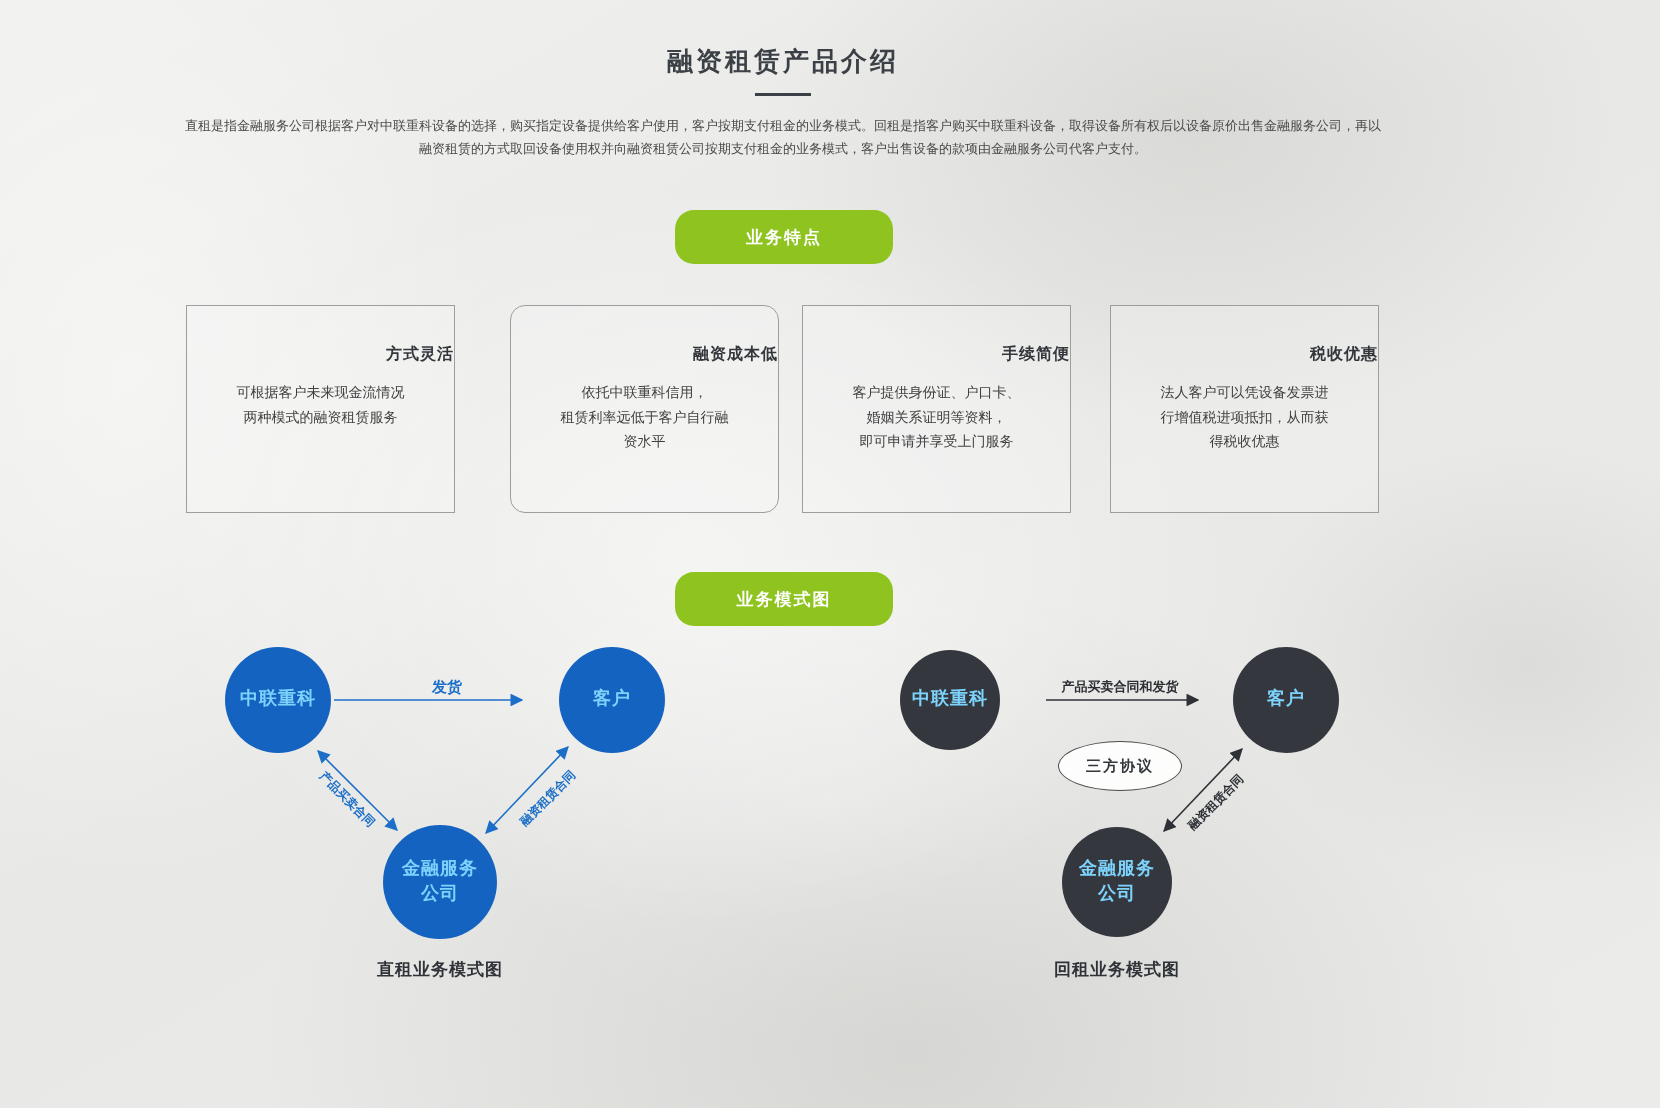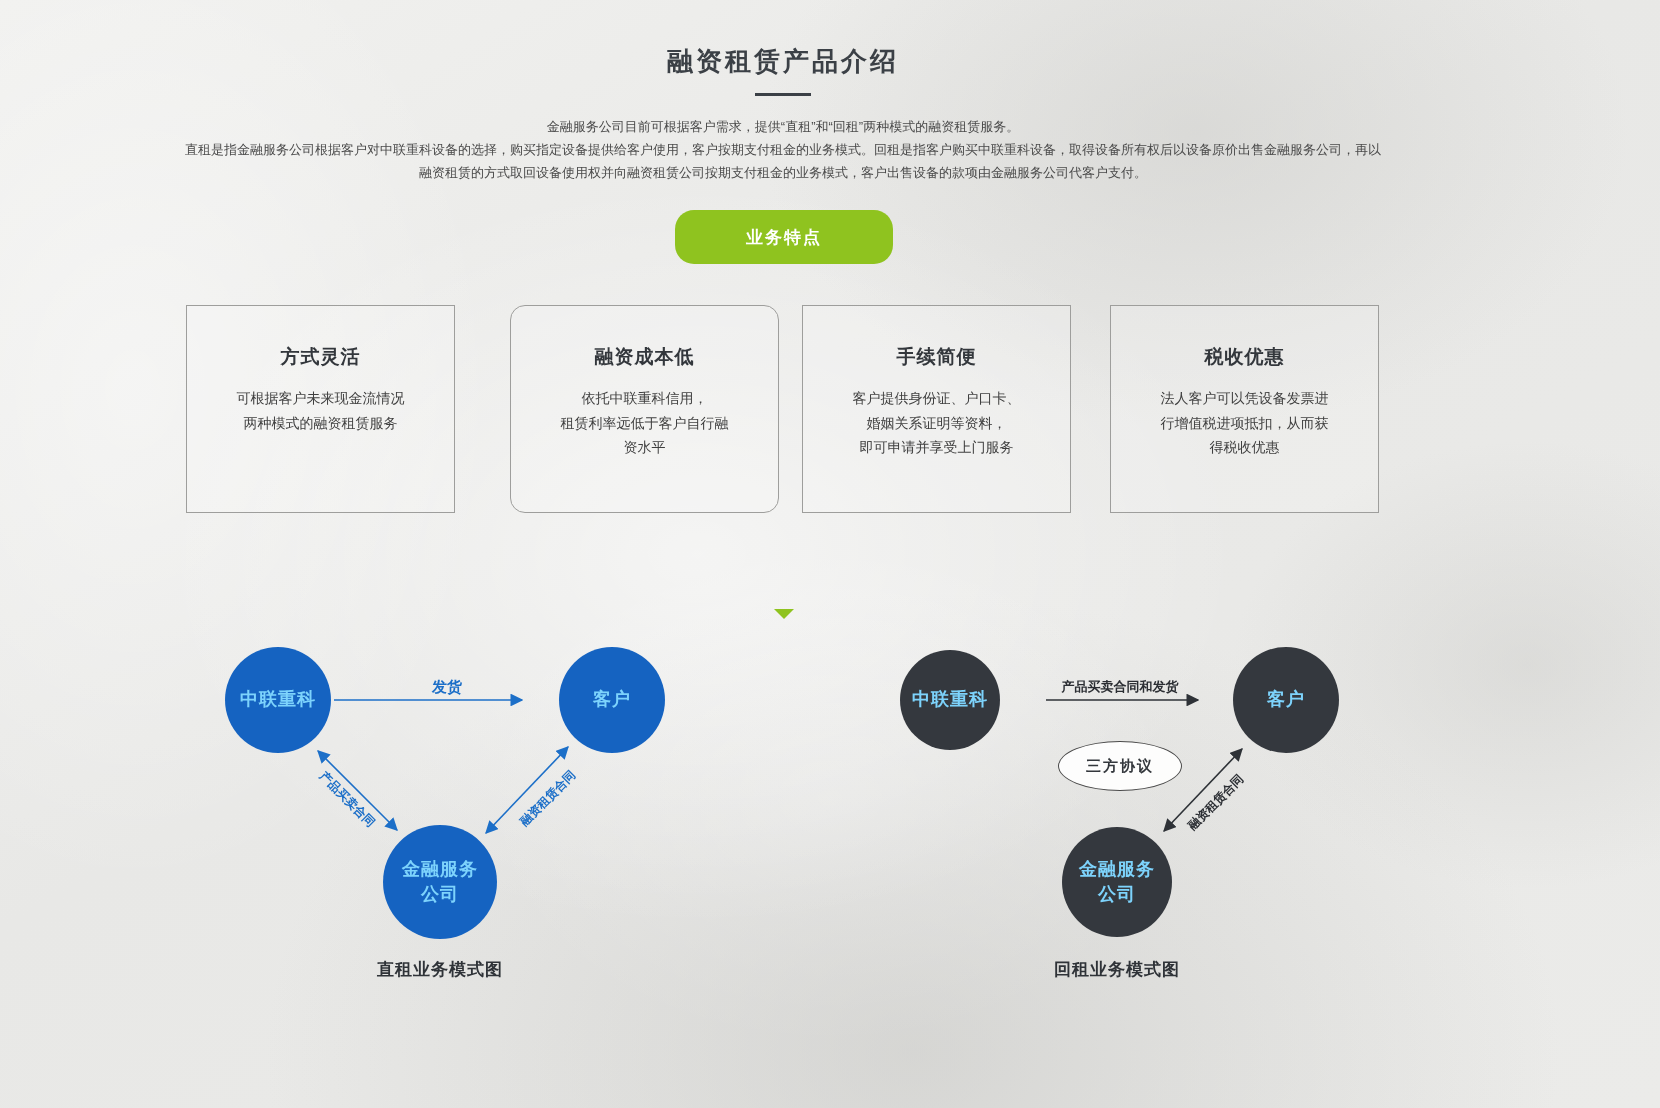--- a/index.html
+++ b/index.html
@@ -2,20 +2,21 @@
 <html><head>
 <meta charset="utf-8">
 <style>
   * { margin:0; padding:0; box-sizing:border-box; }
   html,body { background:#d8d8d6; }
   body { font-family:"Liberation Sans","DejaVu Sans",sans-serif; }
 
   .page {
     position:relative; width:1660px; height:1108px; margin:0 auto; overflow:hidden;
     background:linear-gradient(150deg,#f1f1ef 0%,#e8e8e6 45%,#ebebe9 100%);
+    font-family:Liberation Mono, monospace;
   }
   .bg-photo {
     position:absolute; inset:0; pointer-events:none;
     background:
       radial-gradient(620px 420px at 72% 12%, rgba(205,205,202,0.55), transparent 70%),
       radial-gradient(760px 520px at 42% 50%, rgba(255,255,255,0.55), transparent 72%),
       radial-gradient(900px 640px at 55% 95%, rgba(194,194,191,0.5), transparent 72%),
       radial-gradient(520px 720px at 8% 35%, rgba(255,255,255,0.45), transparent 70%),
       radial-gradient(420px 320px at 92% 60%, rgba(203,203,200,0.45), transparent 70%),
       radial-gradient(500px 360px at 50% 72%, rgba(255,255,255,0.4), transparent 70%);
@@ -51,21 +52,21 @@
 
   .feature-card {
     position:absolute; top:305px; width:269px; height:208px;
     border:1px solid #9e9e9c; background:rgba(252,252,251,0.22);
   }
   .card-1 { left:186px; }
   .card-2 { left:510px;border-radius:15px; }
   .card-3 { left:802px; }
   .card-4 { left:1110px; }
   .feature-title {
-    margin-top:38px; text-align:center; font-size:19px; font-weight:bold;
+    margin-top:38px; text-align:right; font-size:16px; font-weight:bold;
     color:#33373c; letter-spacing:1px;
   }
   .feature-desc {
     margin-top:16px; text-align:center; font-size:14px; color:#3f3f3f;
     line-height:1.75; white-space:pre-line;
   }
 
   .arrows { position:absolute; left:0; top:0; pointer-events:none; }
 
   .circle {
@@ -111,21 +112,20 @@
 </head>
 <body>
 
 <div class="page">
   <div class="bg-photo"></div>
 
   <h1 class="page-title">融资租赁产品介绍</h1>
   <div class="title-underline"></div>
 
   <div class="intro">
-    <p>金融服务公司目前可根据客户需求，提供“直租”和“回租”两种模式的融资租赁服务。</p>
     <p>直租是指金融服务公司根据客户对中联重科设备的选择，购买指定设备提供给客户使用，客户按期支付租金的业务模式。回租是指客户购买中联重科设备，取得设备所有权后以设备原价出售金融服务公司，再以融资租赁的方式取回设备使用权并向融资租赁公司按期支付租金的业务模式，客户出售设备的款项由金融服务公司代客户支付。</p>
   </div>
 
   <div class="badge badge-features">
     <span>业务特点</span>
   </div>
   <div class="badge-triangle triangle-features"></div>
 
   <div class="feature-card card-1">
     <div class="feature-title">方式灵活</div>
@@ -144,20 +144,23 @@
 婚姻关系证明等资料，
 即可申请并享受上门服务</div>
   </div>
   <div class="feature-card card-4">
     <div class="feature-title">税收优惠</div>
     <div class="feature-desc">法人客户可以凭设备发票进
 行增值税进项抵扣，从而获
 得税收优惠</div>
   </div>
 
+  <div class="badge badge-model">
+    <span>业务模式图</span>
+  </div>
   <div class="badge-triangle triangle-model"></div>
 
   <svg class="arrows" width="1660" height="1108" viewBox="0 0 1660 1108">
     <defs>
       <marker id="mb" viewBox="0 0 10 10" refX="9" refY="5" markerWidth="8" markerHeight="8" orient="auto-start-reverse">
         <path d="M0,0L10,5L0,10z" fill="#1c6fc8"></path>
       </marker>
       <marker id="md" viewBox="0 0 10 10" refX="9" refY="5" markerWidth="8" markerHeight="8" orient="auto-start-reverse">
         <path d="M0,0L10,5L0,10z" fill="#2e3237"></path>
       </marker>

